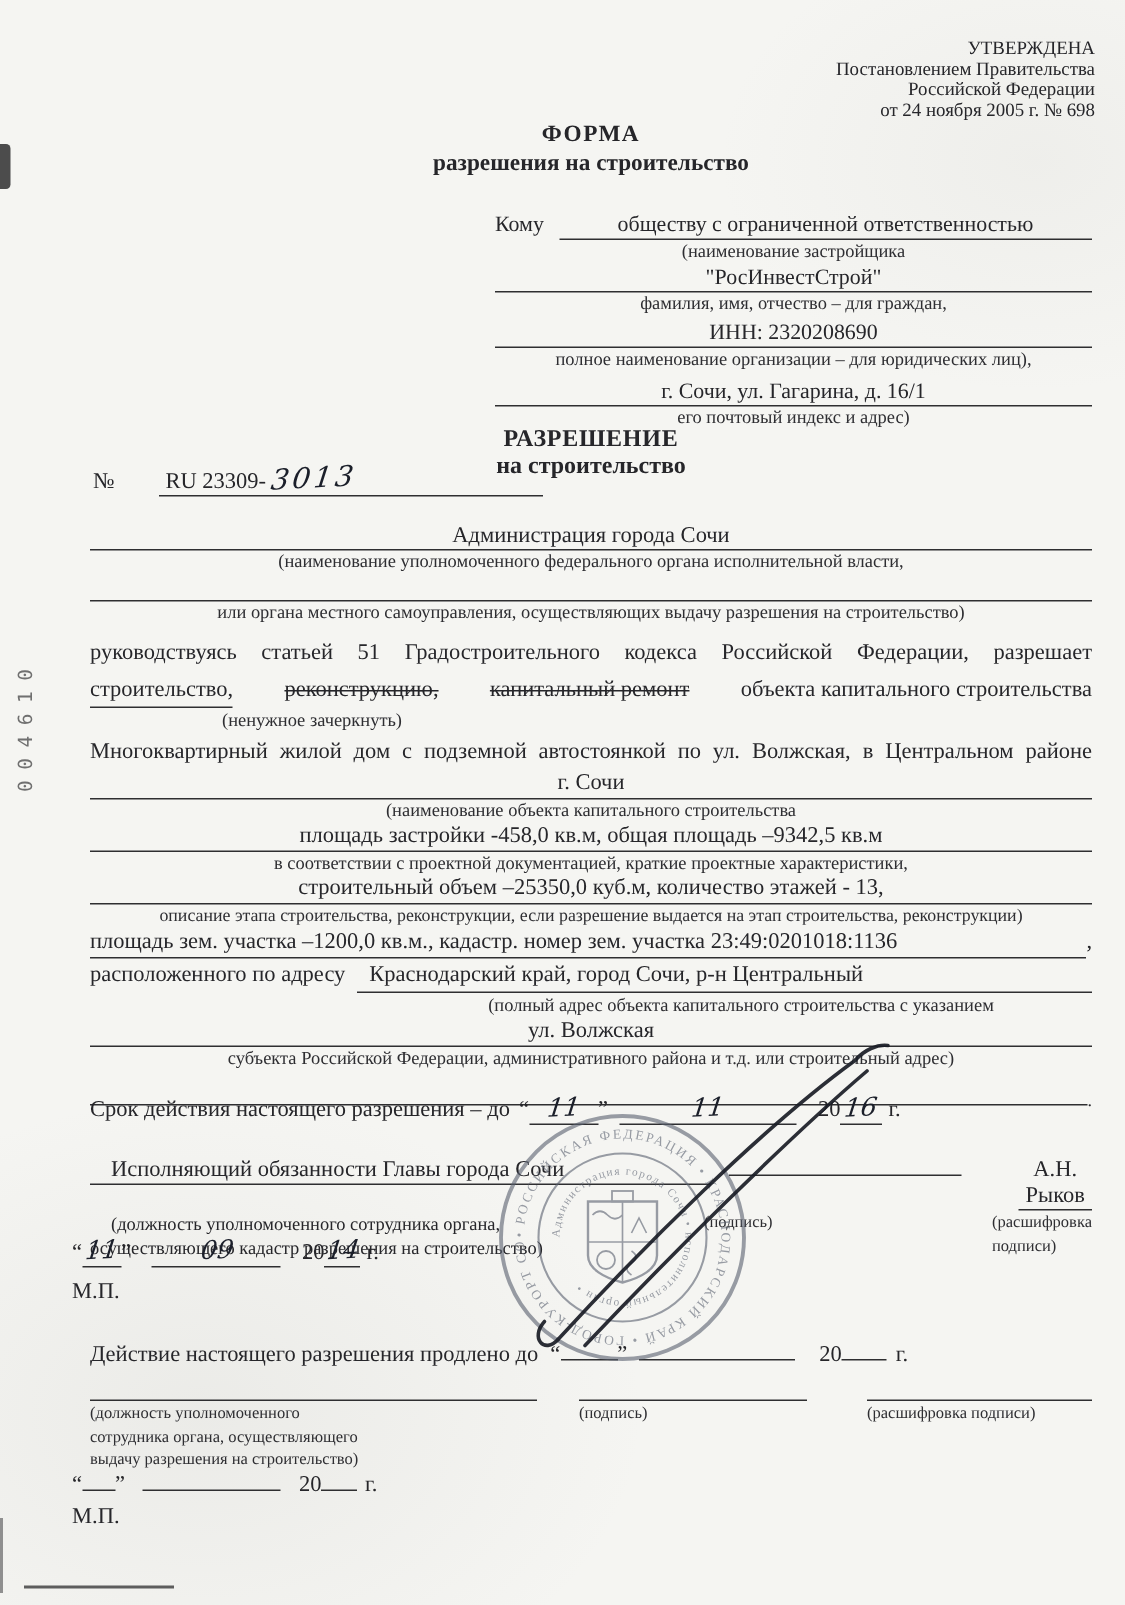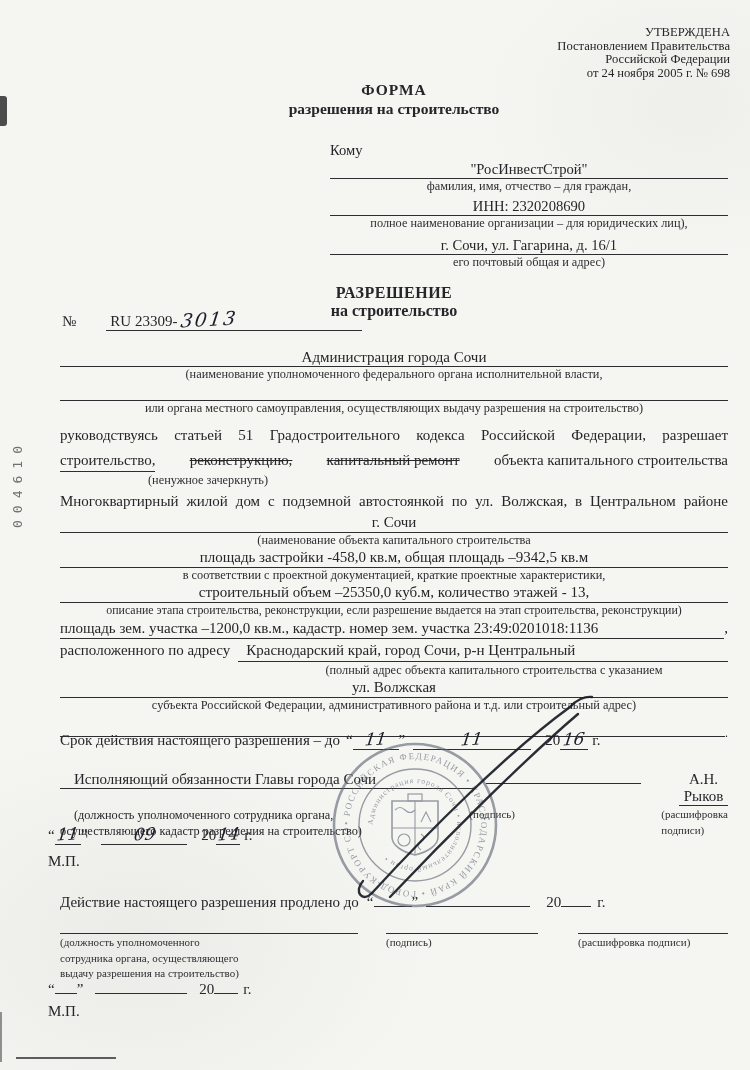--- a/index.html
+++ b/index.html
@@ -43,27 +43,29 @@
   </div>
 
   <div class="abs bold" style="top:80px; left:60px; right:22px; text-align:center; font-size:15.5px; line-height:19px;">
     <div style="letter-spacing:1px;">ФОРМА</div>
     <div>разрешения на строительство</div>
   </div>
 
   <div class="abs" style="top:133px; left:330px; right:22px; font-size:14.6px;">
     <div class="row">
       <span style="margin-right:10px;margin-top:9px;">Кому</span>
-    </div>
+      <span class="u" style="flex:1; text-align:center;">обществу с ограниченной ответственностью</span>
+    </div>
+    <div class="hint">(наименование застройщика</div>
     <div class="ucenter" style="margin-top:2px;">"РосИнвестСтрой"</div>
     <div class="hint">фамилия, имя, отчество – для граждан,</div>
     <div class="ucenter" style="margin-top:4px;">ИНН: 2320208690</div>
     <div class="hint">полное наименование организации – для юридических лиц),</div>
     <div class="ucenter" style="margin-top:6px;">г. Сочи, ул. Гагарина, д. 16/1</div>
-    <div class="hint">его почтовый общая и адрес)</div>
+    <div class="hint">его почтовый индекс и адрес)</div>
   </div>
 
   <div class="abs bold" style="top:284px; left:60px; right:22px; text-align:center; font-size:16px; line-height:18px;">
     <div style="letter-spacing:.5px;">РАЗРЕШЕНИЕ</div>
     <div>на строительство</div>
   </div>
 
   <div class="abs row" style="top:312px; left:62px; width:300px;">
     <span>№</span>
     <span class="u" style="flex:1; margin-left:30px; padding-left:4px; white-space:nowrap;">

